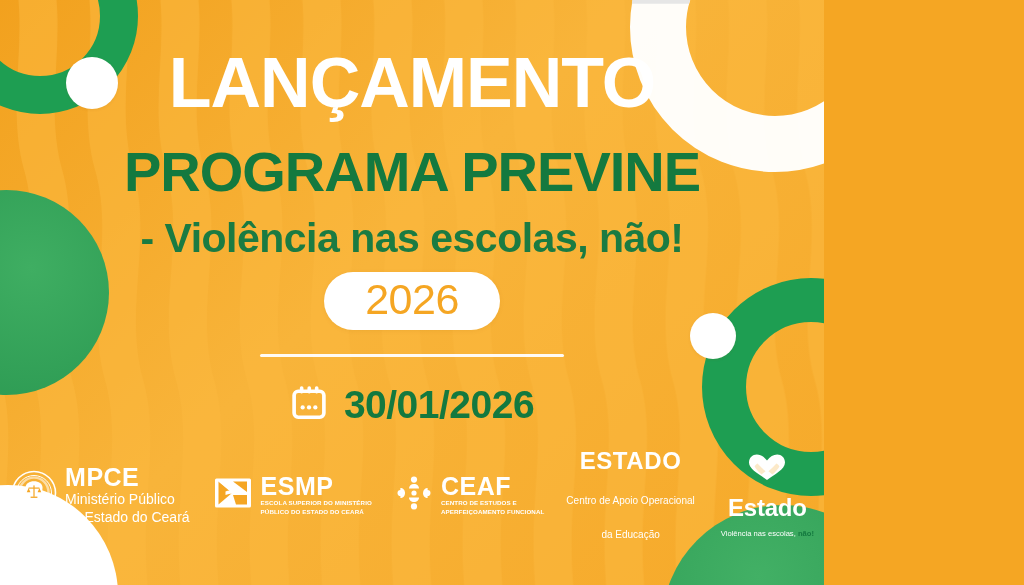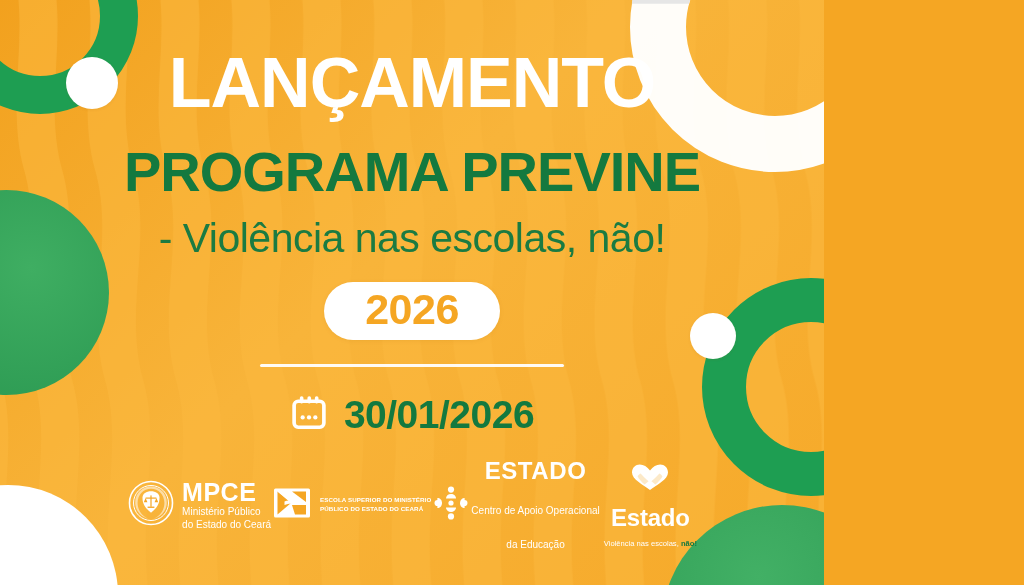--- a/index.html
+++ b/index.html
@@ -135,34 +135,34 @@
     font-weight: bold;
     color: #14793F;
     letter-spacing: -1px;
     line-height: 1;
     text-align: right;
   }
 
   .subtitle {
     margin-top: 17px;
     font-size: 41px;
-    font-weight: normal;
+    font-weight: bold;
     color: #1B7B42;
     letter-spacing: -0.5px;
     line-height: 1.05;
     text-align: center;
   }
 
   .year-badge {
-    margin-top: 22px;
+    margin-top: 12px;
     background: #FFFFFF;
     border-radius: 999px;
     padding: 5px 41px 8px;
     font-size: 43px;
-    font-weight: bold;
+    font-weight: normal;
     color: #F5A623;
     letter-spacing: -0.5px;
     line-height: 1.05;
     box-shadow: 0 1px 4px rgba(160,100,0,.10);
   }
 
   .divider {
     margin-top: 24px;
     width: 304px;
     height: 3px;
@@ -190,20 +190,21 @@
     color: #14793F;
     letter-spacing: -0.5px;
     line-height: 1;
   }
 
   
   .logo-bar {
     margin-top: 24px;
     display: flex;
     align-items: center;
+    gap: 22px;
     color: #FFFFFF;
   }
   .logo { display: flex; align-items: center; gap: 7px; }
   .logo-mark { display: block; flex: 0 0 auto; }
   .logo-txt { display: flex; flex-direction: column; justify-content: center; }
 
   .logo-acronym {
     font-size: 25px;
     font-weight: bold;
     color: #FFFFFF;
@@ -212,21 +213,21 @@
   }
   .logo-sub-sm {
     font-size: 6.2px;
     font-weight: bold;
     color: #FFFFFF;
     letter-spacing: .1px;
     line-height: 1.45;
     text-transform: uppercase;
   }
   .logo-sub-md {
-    font-size: 10px;
+    font-size: 14px;
     font-weight: normal;
     color: #FFFFFF;
     letter-spacing: 0;
     line-height: 1.3;
   }
 
   
   .logo-caoeduc { display: flex; flex-direction: column; align-items: center; }
   .logo-caoeduc .logo-acronym { font-size: 24px; letter-spacing: .6px; }
   .logo-caoeduc .logo-sub-md { text-align: center; font-size: 10px; margin-top: 14px; }
@@ -347,20 +348,21 @@
           <svg width="42" height="42" viewBox="0 0 42 42" aria-hidden="true">
             <rect x="3" y="6.5" width="36" height="29" rx="1.5" fill="#FFFFFF"></rect>
             <path d="M6.5 9.5 L20 21 L6.5 32.5 Z" fill="#F5A623"></path>
             <path d="M21 9.5 L35 9.5 L35 20 Z" fill="#F5A623"></path>
             <path d="M21 23 L35 23 L35 32.5 L24 32.5 Z" fill="#F5A623"></path>
             <path d="M6.5 9.5 L12 9.5 L21 21 Z" fill="#FFFFFF"></path>
             <path d="M13.5 19.5 C18 17.5 23 19 26.5 22.5 C22.5 21.5 18 21 13.5 23 Z" fill="#FFFFFF"></path>
           </svg>
         </span>
         <span class="logo-txt">
+          <span class="logo-acronym">ESMP</span>
           <span class="logo-sub-sm">ESCOLA SUPERIOR DO MINISTÉRIO</span>
           <span class="logo-sub-sm">PÚBLICO DO ESTADO DO CEARÁ</span>
         </span>
       </div>
 
       <div class="logo">
         <span class="logo-mark">
           <svg width="40" height="40" viewBox="0 0 40 40" aria-hidden="true">
             <g fill="#FFFFFF">
               <circle cx="20" cy="6.6" r="3.1"></circle>
@@ -368,20 +370,25 @@
               <circle cx="33.4" cy="20" r="3.1"></circle>
               <path d="M29 20 C29 17 31 15 33.6 15 L33.6 25 C31 25 29 23 29 20 Z"></path>
               <circle cx="20" cy="33.4" r="3.1"></circle>
               <path d="M20 29 C23 29 25 27 25 24.4 L15 24.4 C15 27 17 29 20 29 Z"></path>
               <circle cx="6.6" cy="20" r="3.1"></circle>
               <path d="M11 20 C11 17 9 15 6.4 15 L6.4 25 C9 25 11 23 11 20 Z"></path>
             </g>
             <circle cx="20" cy="20" r="2.6" fill="#FFFFFF"></circle>
           </svg>
         </span>
+        <span class="logo-txt">
+          <span class="logo-acronym">CEAF</span>
+          <span class="logo-sub-sm">CENTRO DE ESTUDOS E</span>
+          <span class="logo-sub-sm">APERFEIÇOAMENTO FUNCIONAL</span>
+        </span>
       </div>
 
       <div class="logo logo-caoeduc">
         <span class="logo-acronym">ESTADO</span>
         <span class="logo-sub-md">Centro de Apoio Operacional</span>
         <span class="logo-sub-md">da Educação</span>
       </div>
 
       <div class="logo logo-previne">
         <span class="logo-mark">

